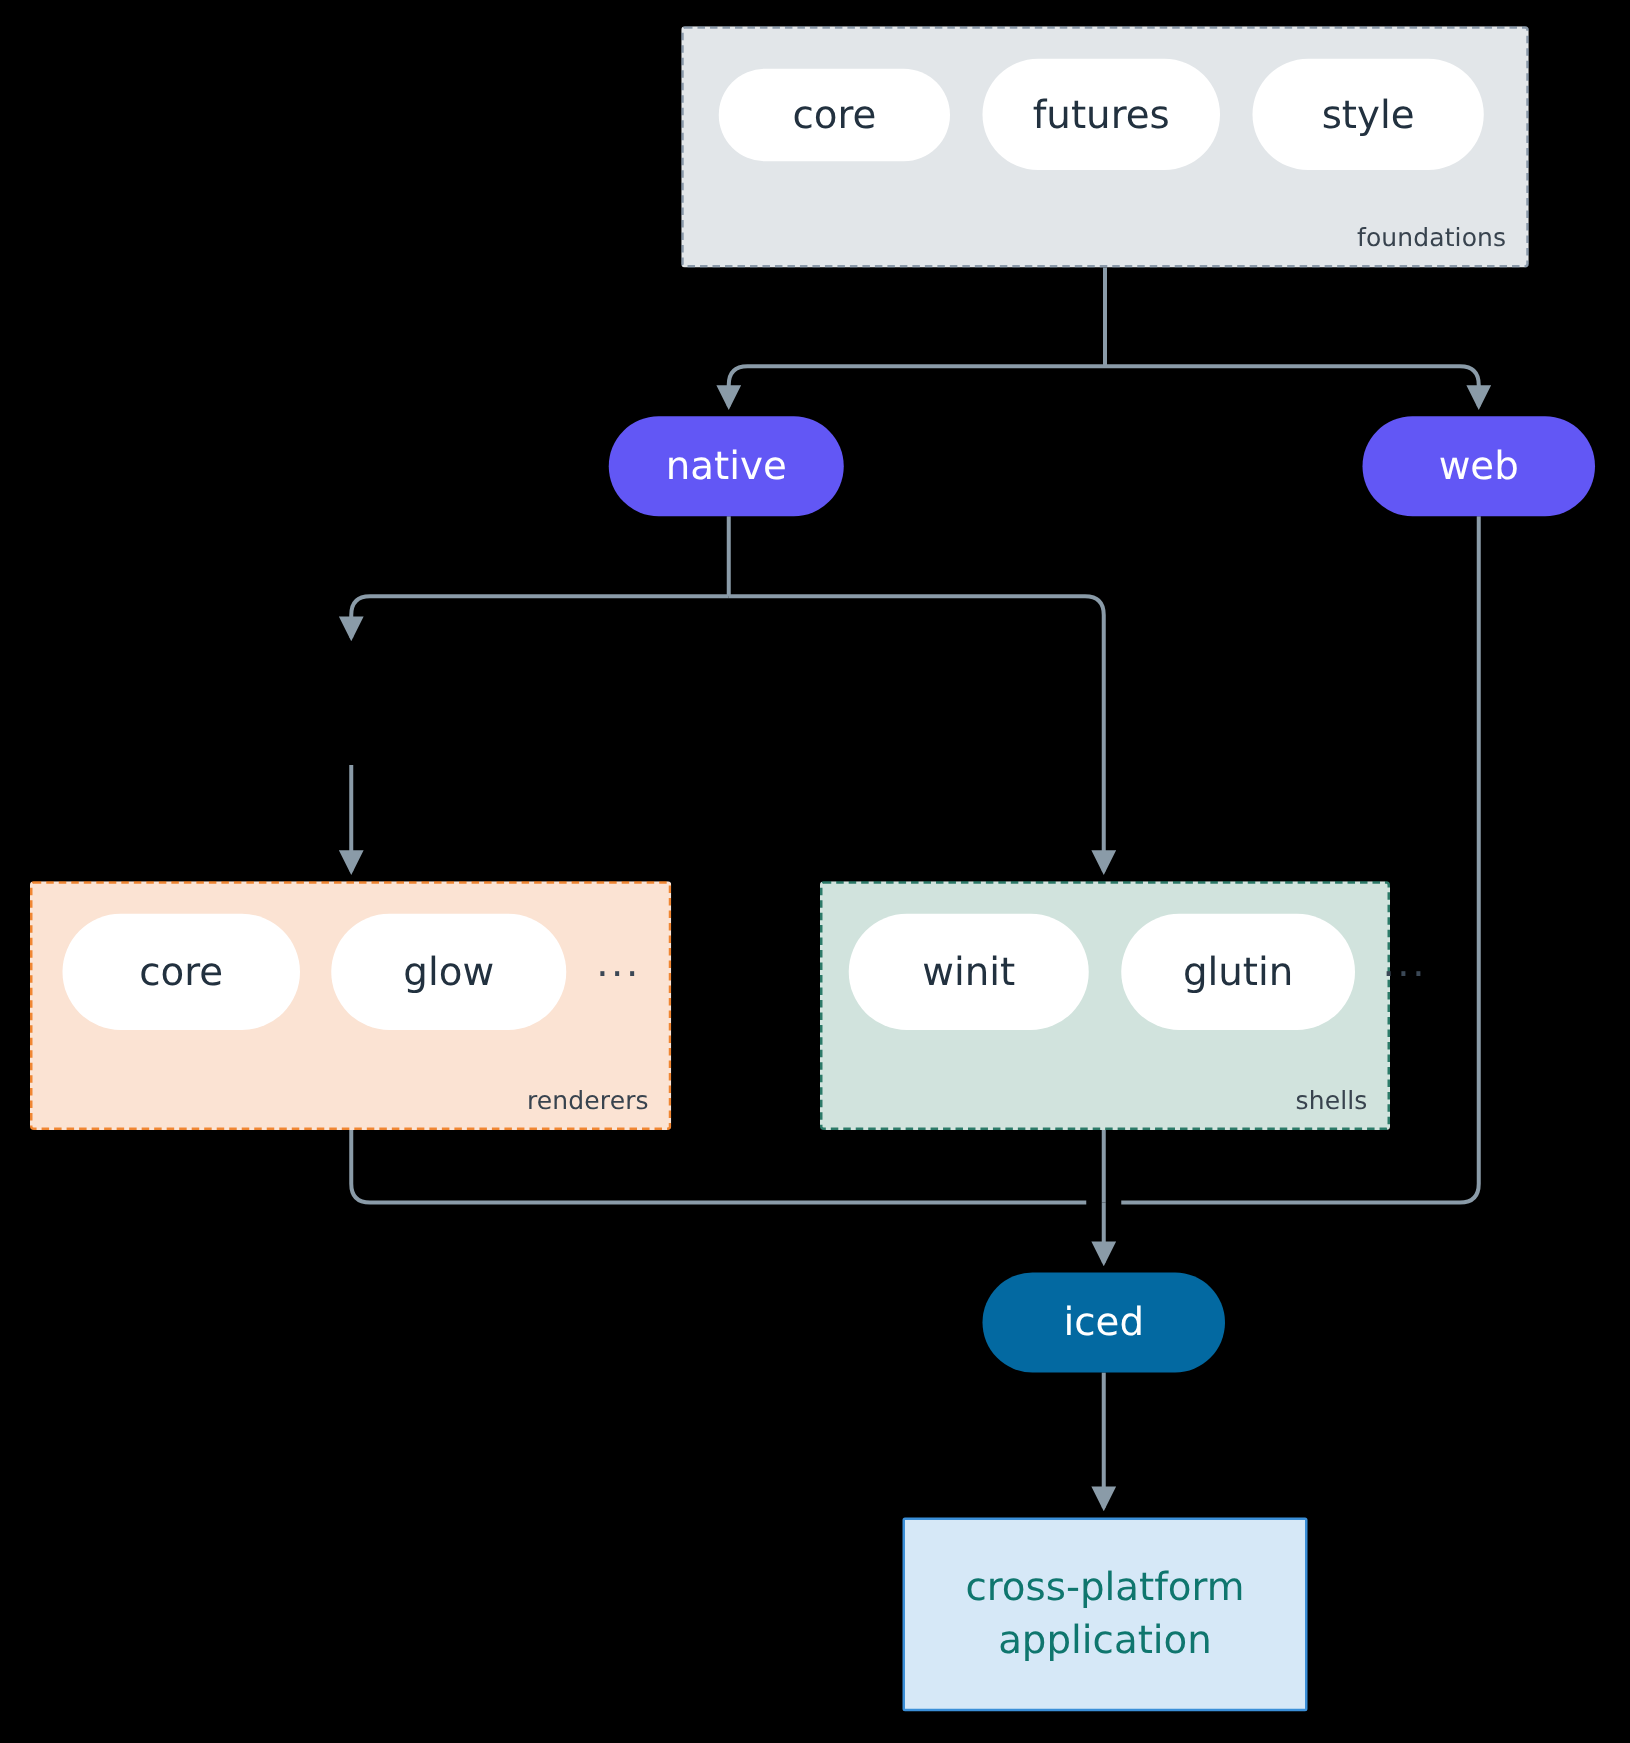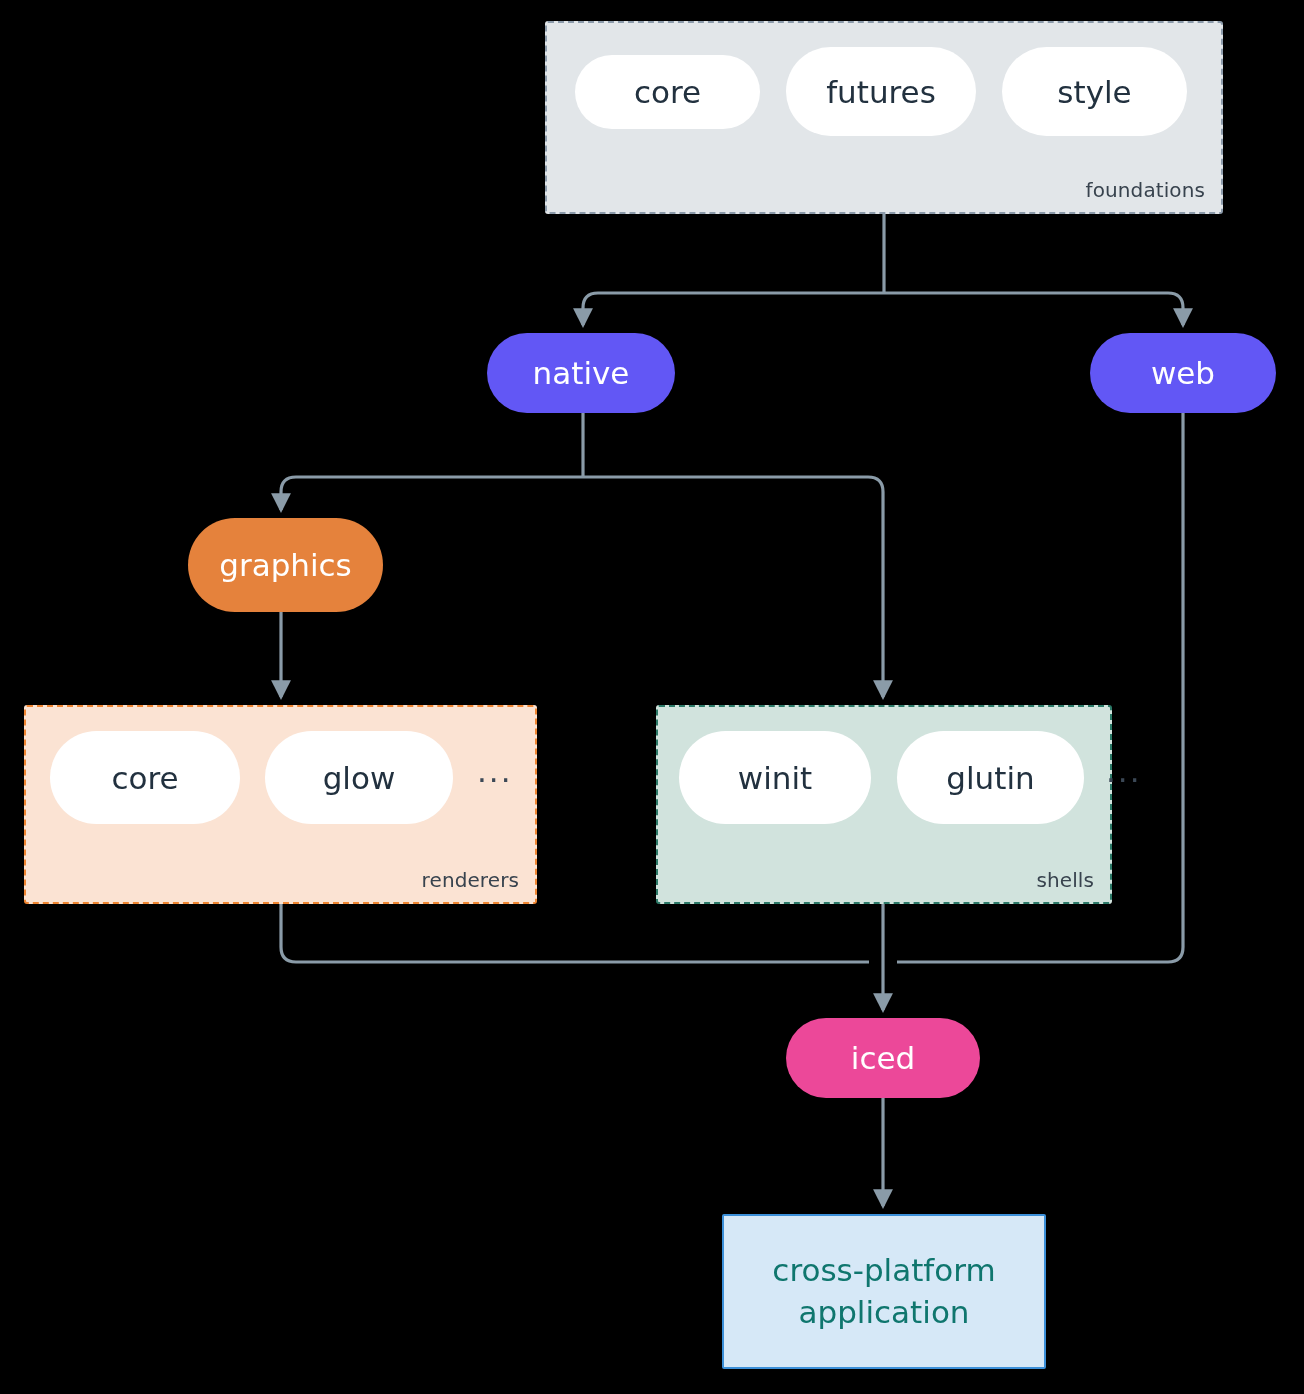--- a/index.html
+++ b/index.html
@@ -107,21 +107,21 @@
     background: #6257F5;
   }
   .node-graphics {
     left: 188px; top: 518px;
     width: 195px; height: 94px;
     background: #E5823C;
   }
   .node-iced {
     left: 786px; top: 1018px;
     width: 194px; height: 80px;
-    background: #ec4899;
+    background: #0369a1;
   }
 
   
   .box-app {
     position: absolute;
     left: 722px; top: 1214px;
     width: 324px; height: 155px;
     background: #D6E8F7;
     border: 2px solid #3B8FD8;
     border-radius: 2px;
@@ -190,23 +190,20 @@
   </div>
 
   <div class="node node-web">
     <span>web</span>
   </div>
 
   <div class="node node-native">
     <span>native</span>
   </div>
 
-  <div class="node node-graphics">
-    <span>graphics</span>
-  </div>
 
   <div class="group group-renderers">
     <div class="group-pills" style="left:24px; top:24px;">
       <div class="pill" style="width:190px; height:93px; margin-right:25px;">
         <span>core</span>
       </div>
       <div class="pill" style="width:188px; height:93px; margin-right:24px;">
         <span>glow</span>
       </div>
       <div class="ellipsis">...</div>

